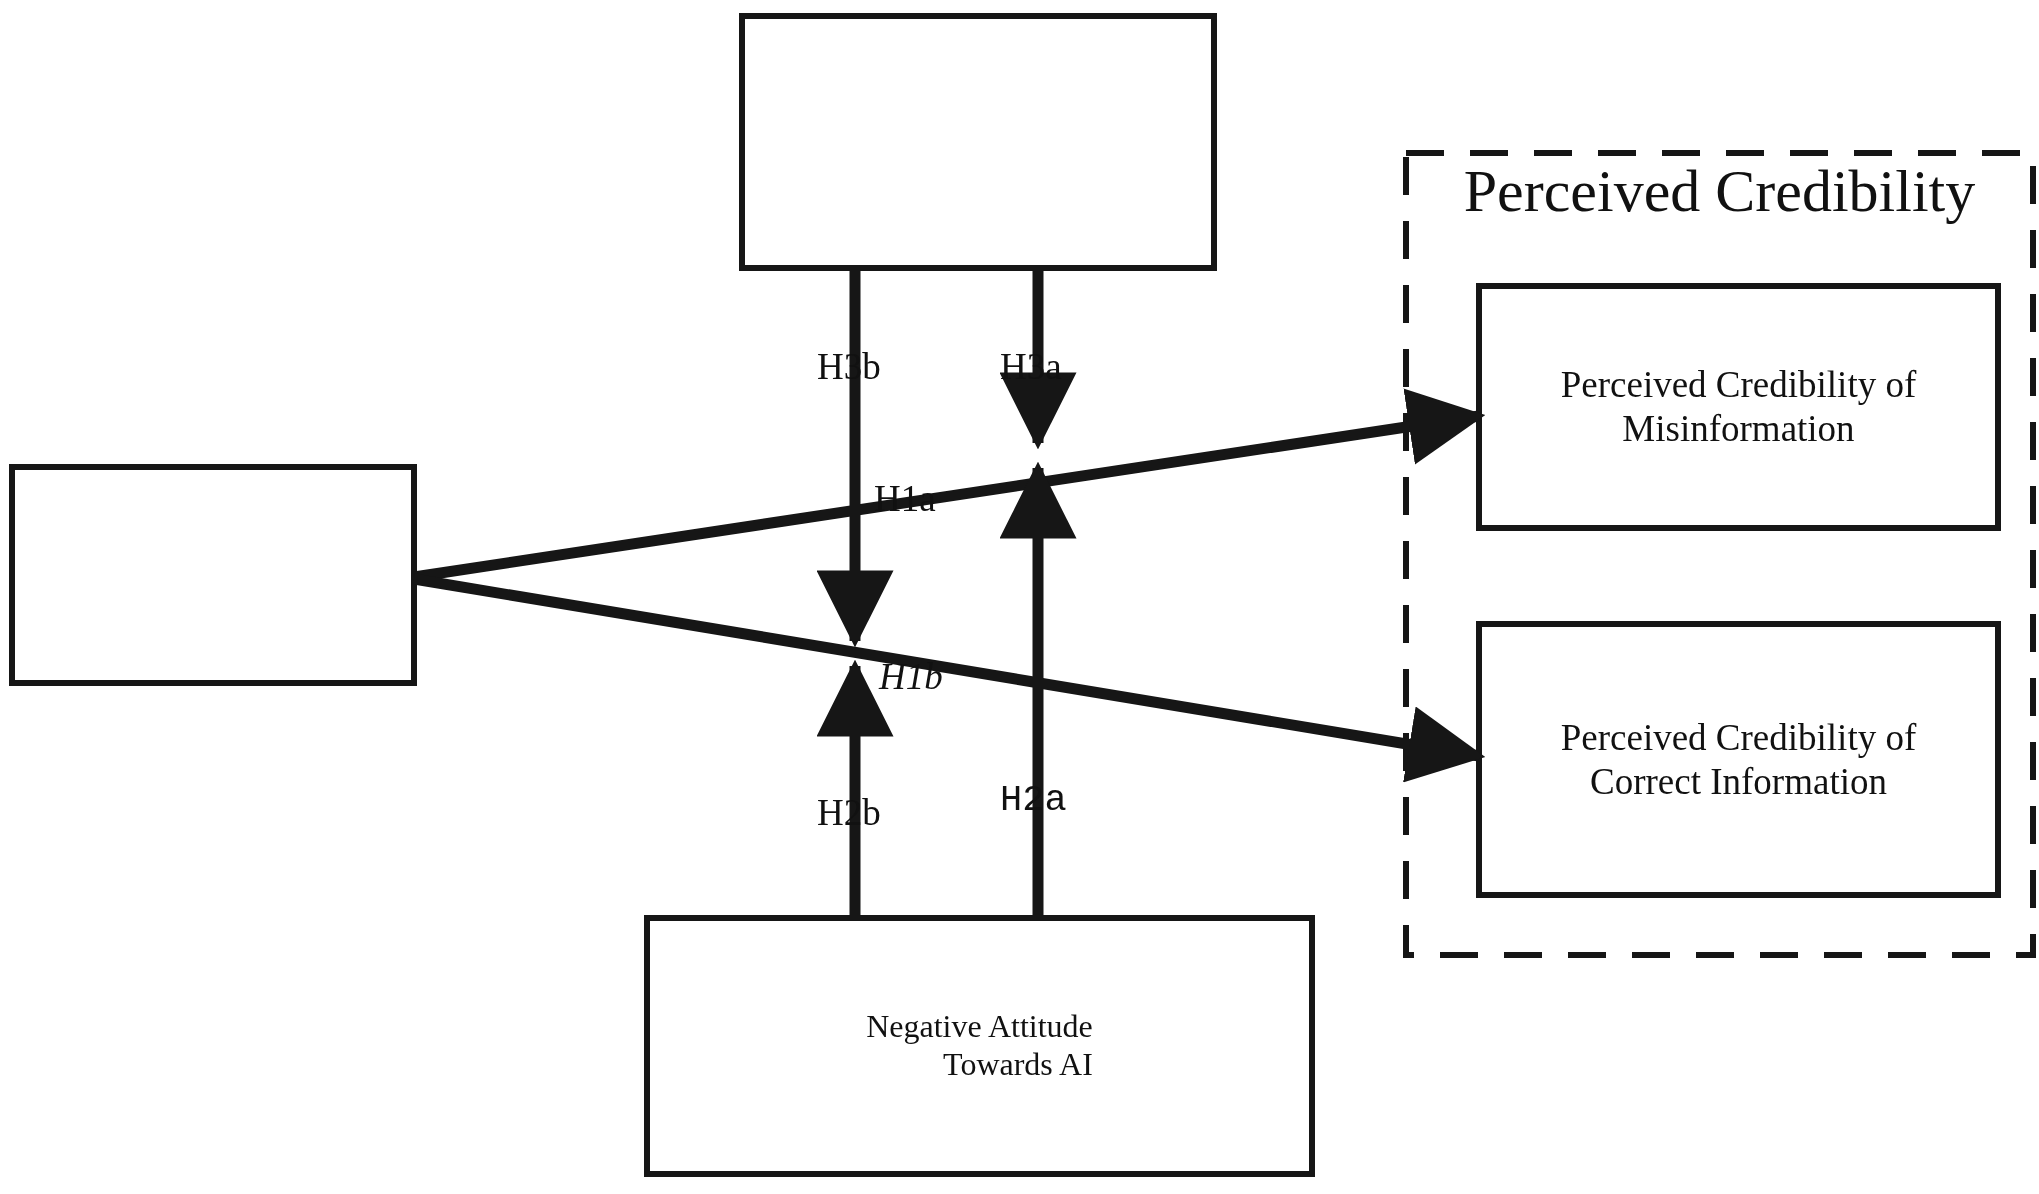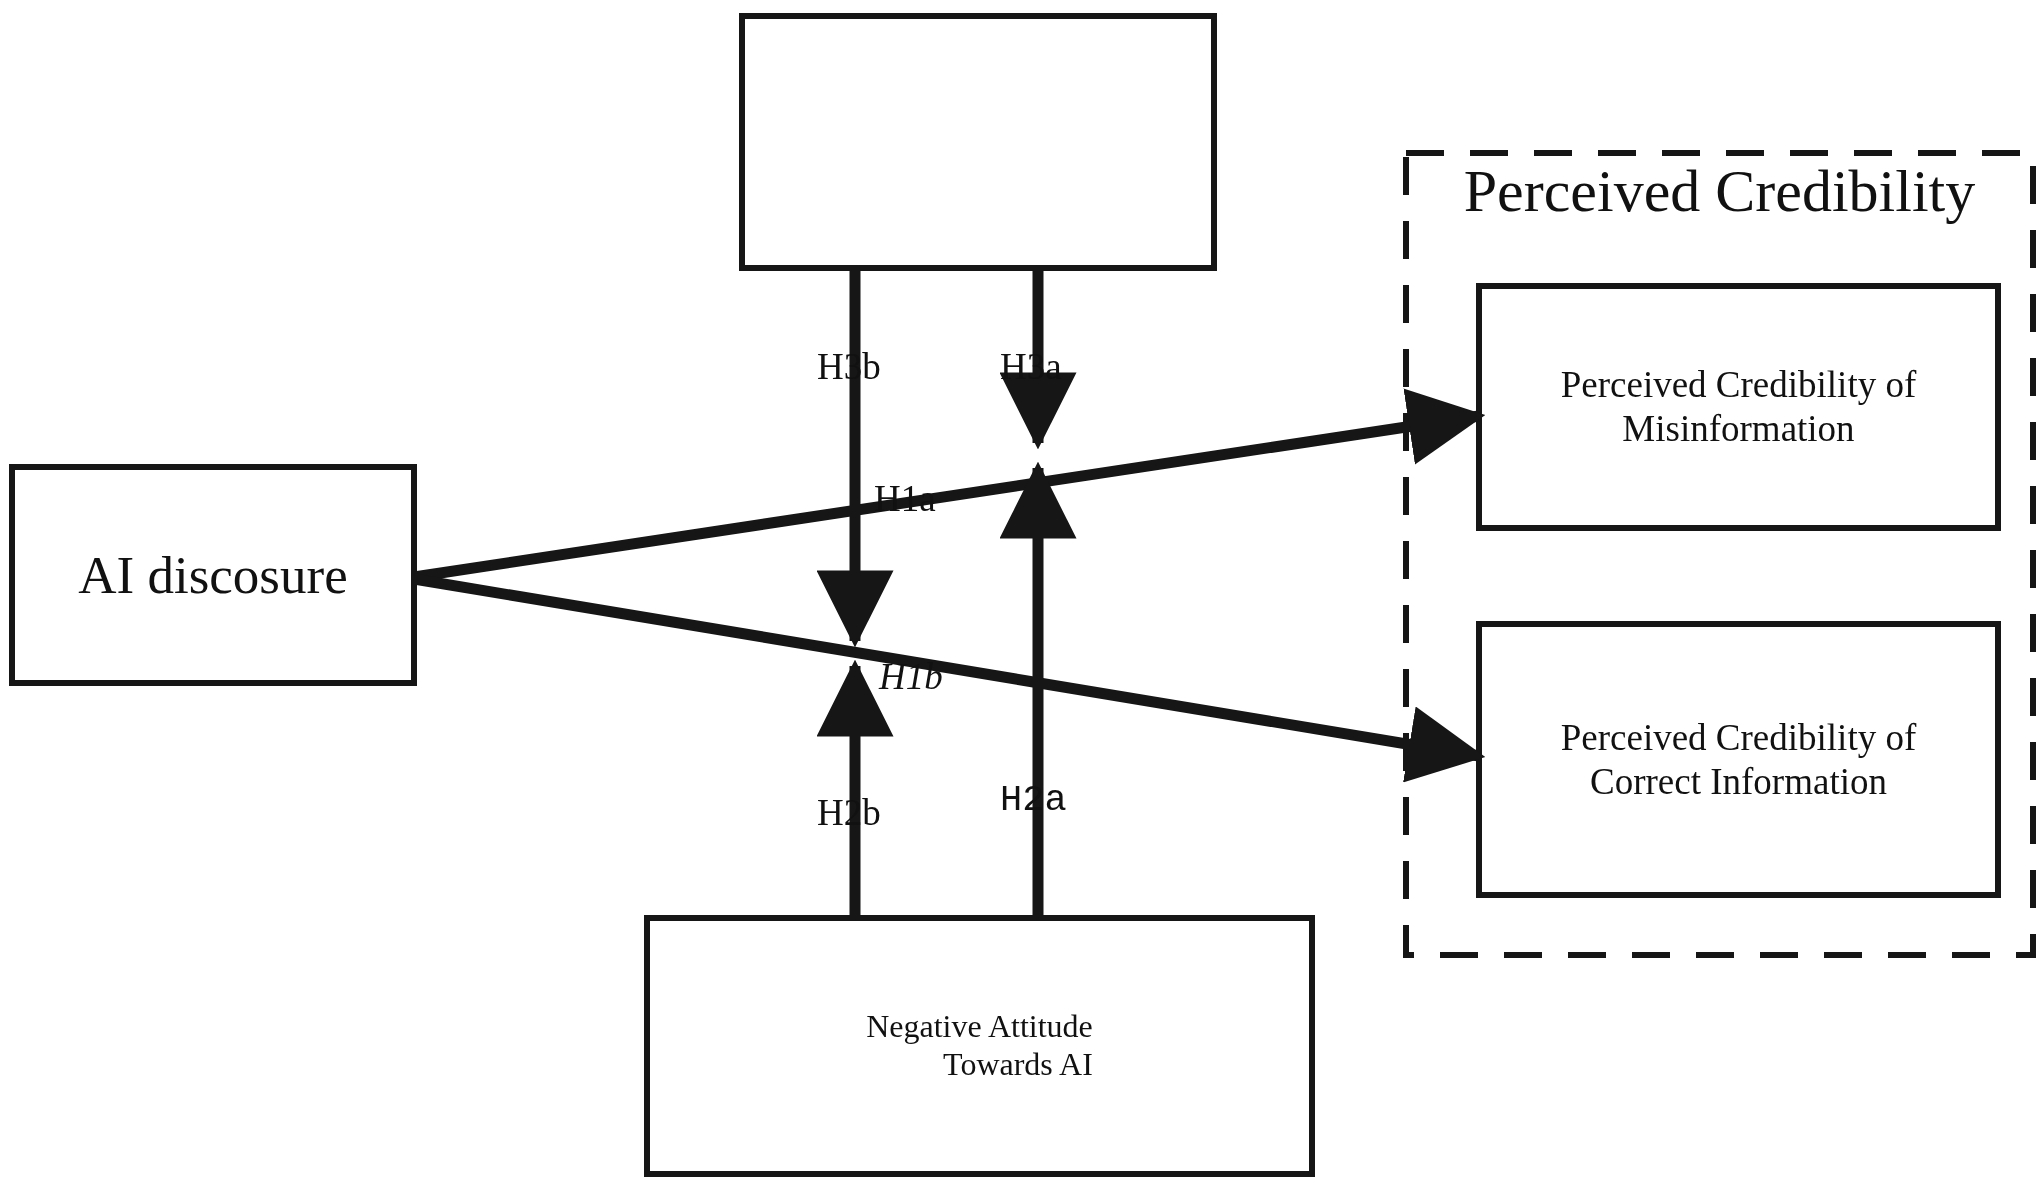--- a/index.html
+++ b/index.html
@@ -78,21 +78,20 @@
 
     <line x1="855" y1="268" x2="855" y2="641" stroke="#161616" stroke-width="11" marker-end="url(#arrowSolid)"></line>
 
     <line x1="1038" y1="268" x2="1038" y2="443" stroke="#161616" stroke-width="11" marker-end="url(#arrowSolid)"></line>
 
     <line x1="855" y1="918" x2="855" y2="666" stroke="#161616" stroke-width="11" marker-end="url(#arrowSolid)"></line>
 
     <line x1="1038" y1="918" x2="1038" y2="468" stroke="#161616" stroke-width="11" marker-end="url(#arrowSolid)"></line>
   </svg>
 
-  <div class="node-label lbl-ai" style="left:12px; top:467px; width:402px; height:216px;">AI discosure</div>
 
 
   <div class="node-label lbl-negative" style="left:647px; top:918px; width:665px; height:256px;">Negative Attitude
 Towards AI</div>
 
   <div class="node-label lbl-outcome" style="left:1479px; top:286px; width:519px; height:242px;">Perceived Credibility of
 Misinformation</div>
 
   <div class="node-label lbl-outcome" style="left:1479px; top:624px; width:519px; height:271px;">Perceived Credibility of
 Correct Information</div>

